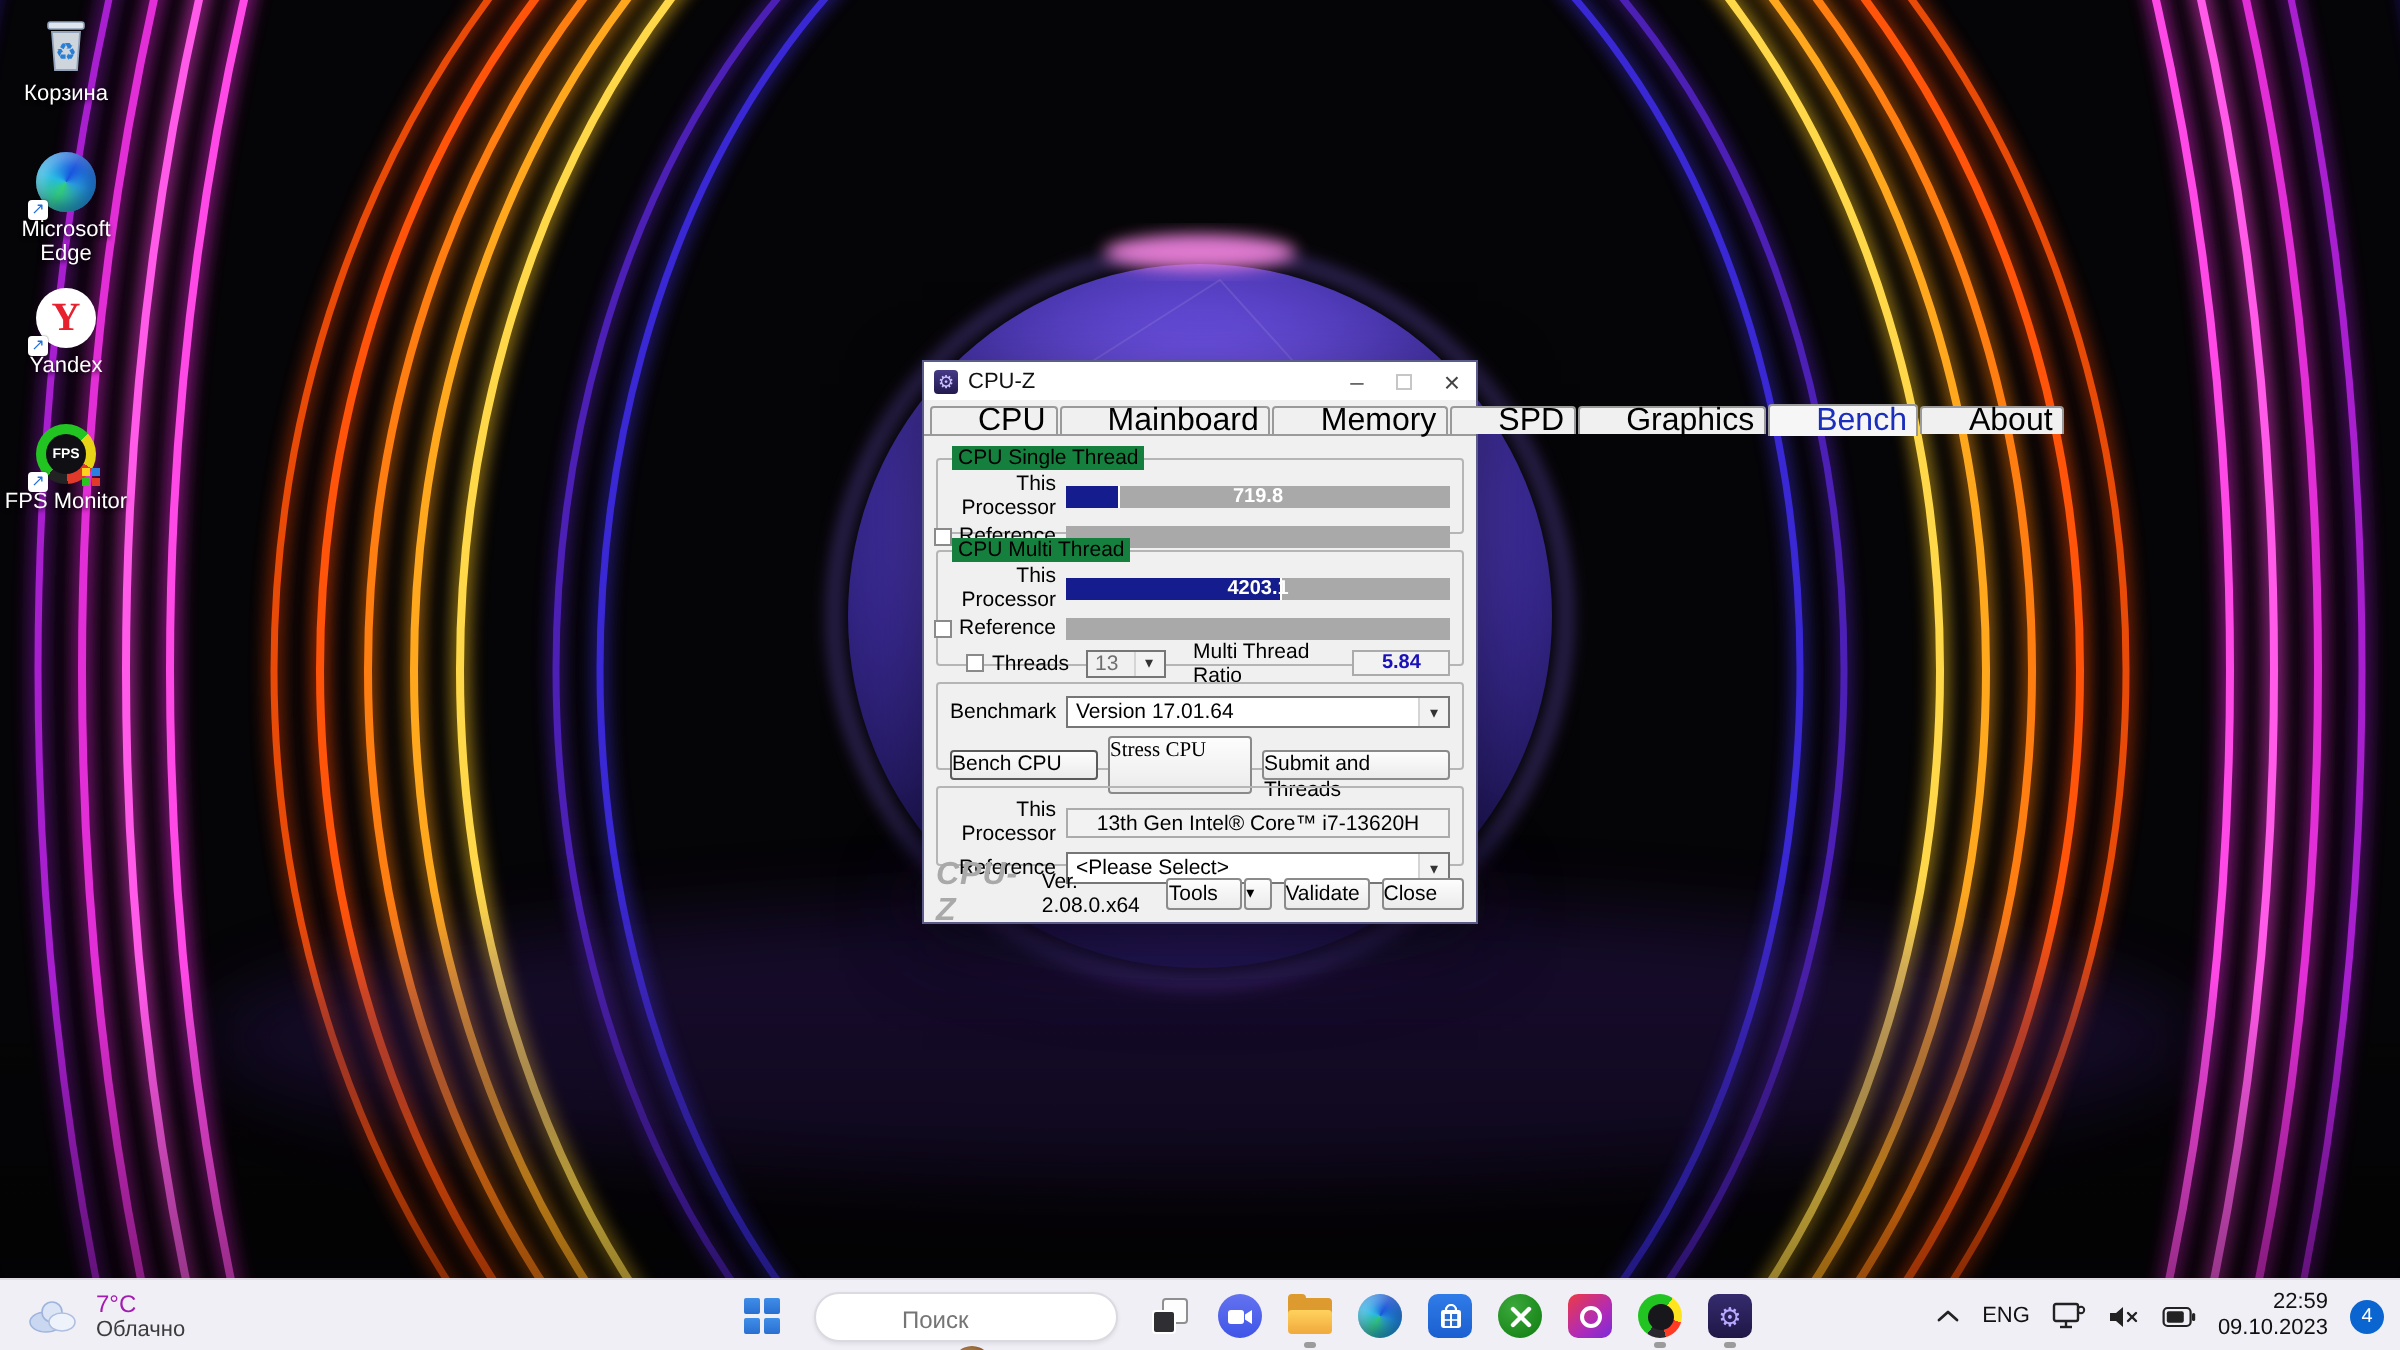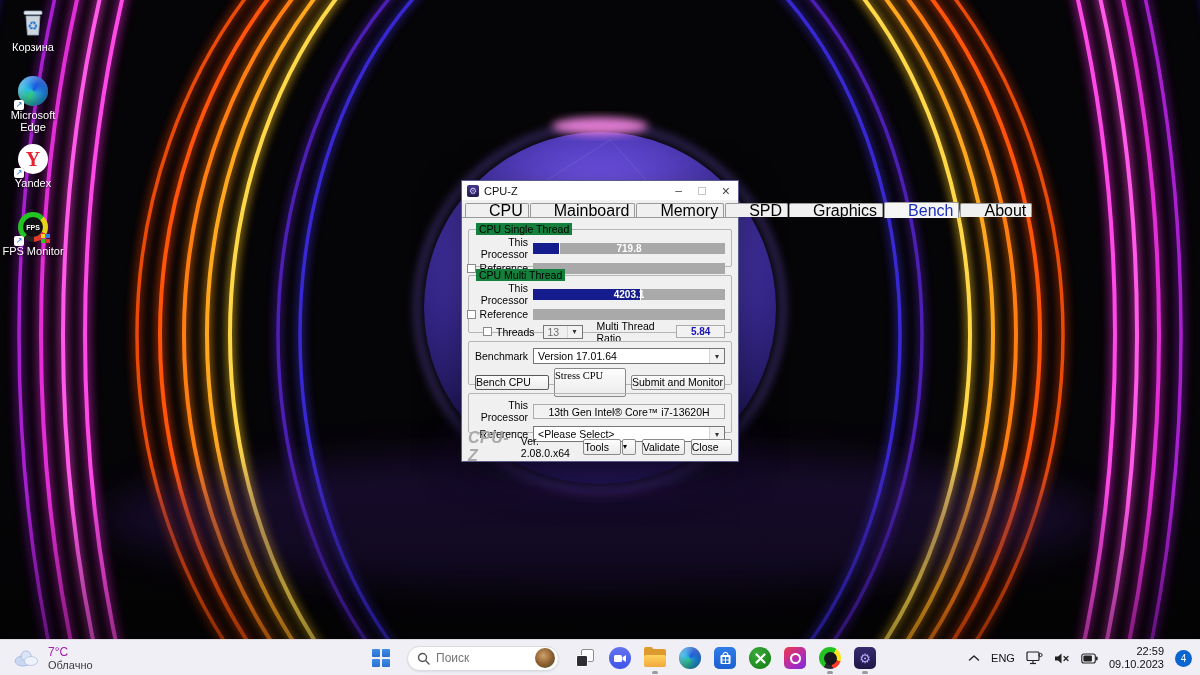--- a/index.html
+++ b/index.html
@@ -86,21 +86,21 @@
   .weather .t1 { font-size:12px; color:#a21caf; line-height:14px; }
   .weather .t2 { font-size:11px; color:#3c3c3c; line-height:13px; }
   .tb-center { position:absolute; left:366px; top:0; height:36px; display:flex; align-items:center; gap:5px; }
   .tb-item { position:relative; width:30px; height:34px; display:flex; align-items:center; justify-content:center;
              border-radius:4px; }
   .run-dash { position:absolute; bottom:1px; left:50%; transform:translateX(-50%); width:6px; height:3px;
               border-radius:2px; background:#9b9b9b; }
   .start-logo { width:18px; height:18px; display:grid; grid-template-columns:1fr 1fr; grid-template-rows:1fr 1fr; gap:2px; }
   .start-logo i { background:linear-gradient(#3f8ee8,#2a6fd0); border-radius:1px; }
   .search-pill { width:152px; height:25px; background:#fff; border:1px solid #dadae0; border-radius:13px;
-                 display:flex; align-items:center; padding:0 3px 0 9px; gap:6px; box-shadow:0 1px 2px rgba(0,0,0,.08); }
+                 display:flex; align-items:center; padding:0 3px 0 9px; gap:6px; box-shadow:0 1px 2px rgba(0,0,0,.08);flex-direction:column; }
   .search-pill input { border:none; outline:none; flex:1; font-size:12px; color:#444; background:transparent; width:70px;
                        font-family:"Liberation Sans", sans-serif; }
   .bing-thumb { width:20px; height:20px; border-radius:50%; flex:none;
                 background:radial-gradient(circle at 42% 38%, #cfa26a, #8a5a2e 55%, #44552a 90%); }
   .taskview { position:relative; width:20px; height:20px; }
   .taskview .b1 { position:absolute; right:1px; top:1px; width:13px; height:13px; background:#fdfdfd;
                   border:1px solid #8f8f8f; border-radius:2px; }
   .taskview .b2 { position:absolute; left:1px; bottom:1px; width:12px; height:12px; background:#2f2f33;
                   border-radius:2px; border:1px solid #fff; }
   .chat-ball { width:22px; height:22px; border-radius:50%; background:linear-gradient(#6372f0,#3f55e8);
@@ -327,21 +327,21 @@
       <div class="row" style="margin-top:6px;">
         <div class="rlabel">Benchmark</div>
         <div class="combo" style="flex:1;">
           <span class="ct">Version 17.01.64</span>
           <span class="ca">▾</span>
         </div>
       </div>
       <div class="row" style="margin-top:4px;gap:5px;">
         <div class="btn default" style="width:74px;height:15px;line-height:13px;">Bench CPU</div>
         <div class="btn" style="width:72px;height:29px;line-height:13px;font-family:Liberation Serif, serif;">Stress CPU</div>
-        <div class="btn" style="flex:1;height:15px;line-height:13px;">Submit and Monitor</div>
+        <div class="btn" style="flex:1;height:15px;line-height:13px;">Submit and Threads</div>
       </div>
     </div>
 
     <div class="grp" style="top:212px;height:40px;">
       <div class="row" style="margin-top:5px;">
         <div class="rlabel">This Processor</div>
         <div class="sunken" style="flex:1;height:15px;line-height:14px;font-size:10.5px;">13th Gen Intel® Core™ i7-13620H</div>
       </div>
       <div class="row" style="margin-top:3px;">
         <div class="rlabel">Reference</div>

